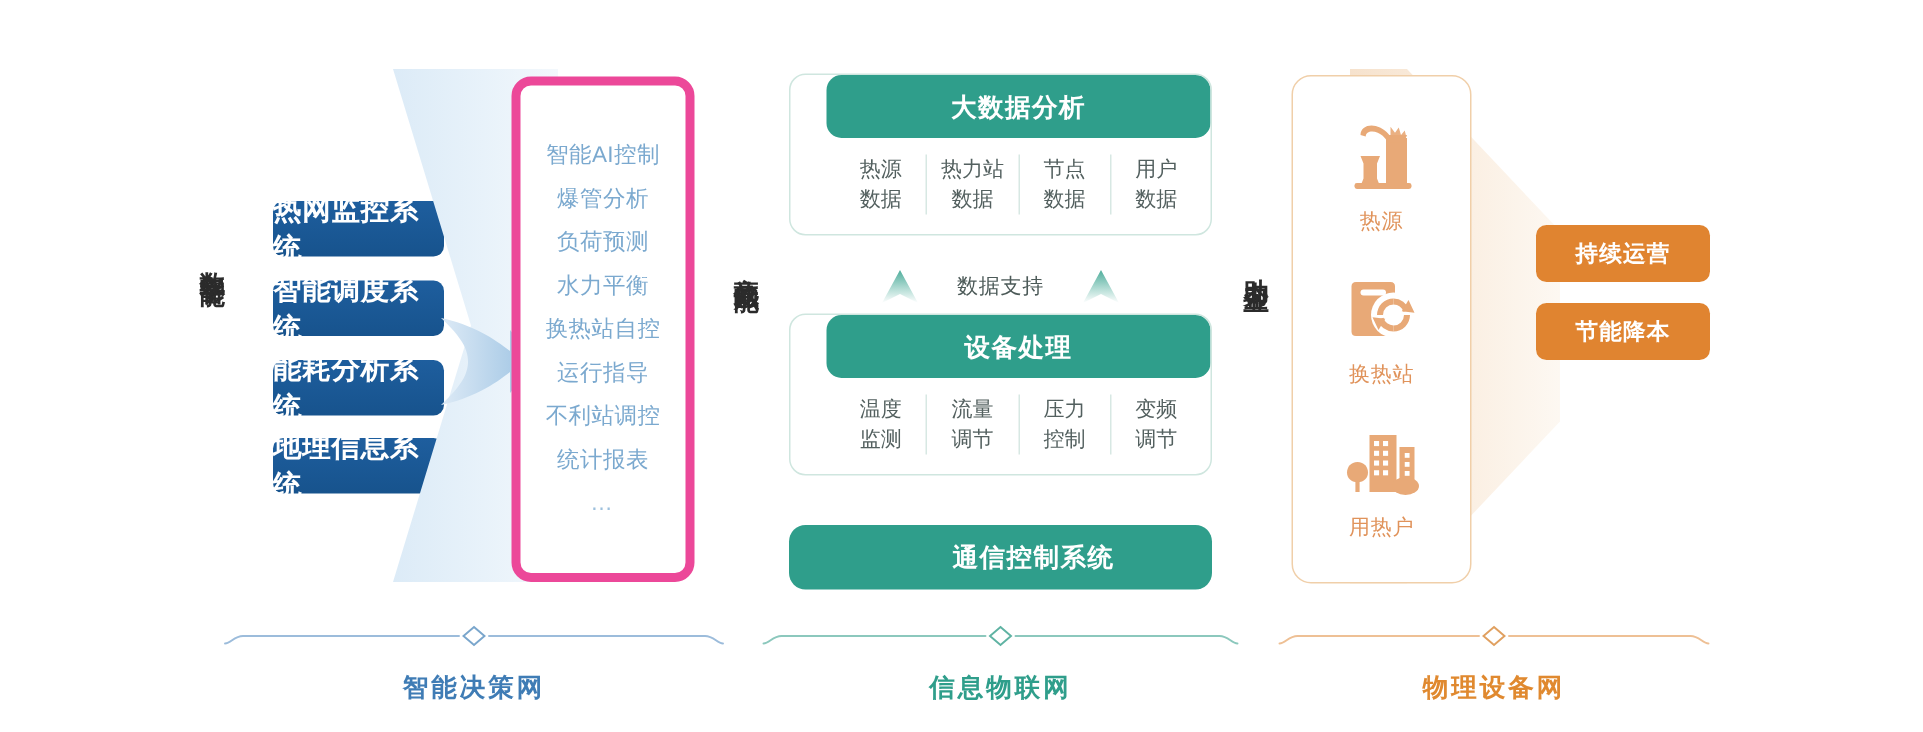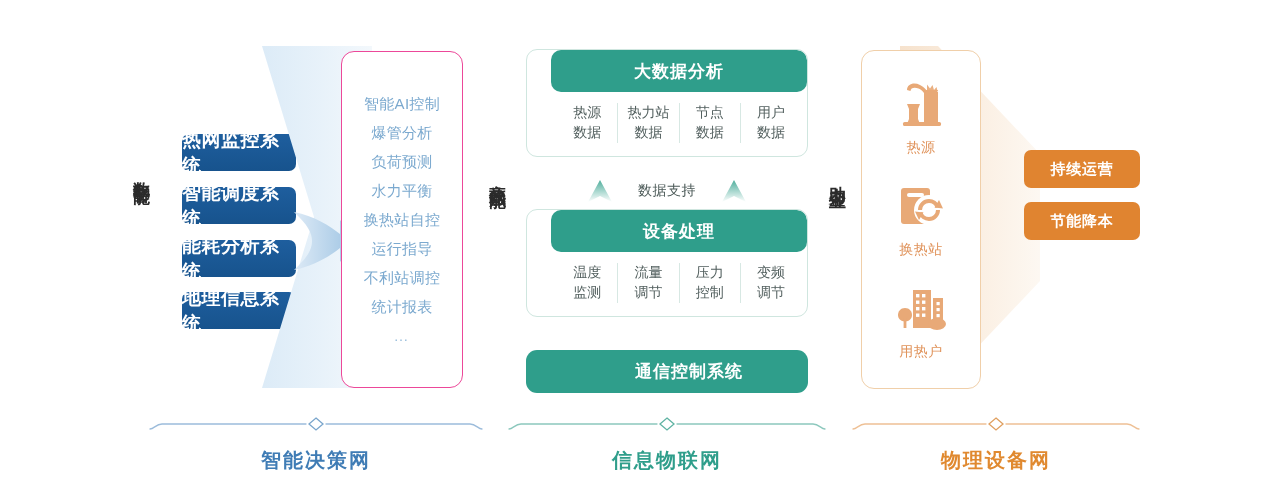--- a/index.html
+++ b/index.html
@@ -74,21 +74,21 @@
     height: 76px;
   }
 
   
   #capability-card {
     position: absolute;
     left: 341px;
     top: 51px;
     width: 122px;
     height: 337px;
-    border: 1px solid #ec4899;
+    border: 6px solid #ec4899;
     border-radius: 13px;
     background: #ffffff;
     box-sizing: border-box;
     display: flex;
     flex-direction: column;
     align-items: center;
     justify-content: center;
     padding: 6px 0;
   }
   .cap-item {
@@ -246,21 +246,21 @@
   .orange-btn.o2 { top: 254px; }
 
   
   .section-foot {
     position: absolute;
     top: 415px;
   }
   .section-rule { display: block; }
   .section-title {
     text-align: center;
-    font-size: 20px;
+    font-size: 17px;
     font-weight: bold;
     letter-spacing: 2px;
     margin-top: 14px;
     white-space: nowrap;
   }
   #foot-0 { left: 148px; width: 336px; }
   #foot-0 .section-title { color: #3f7cb5; }
   #foot-1 { left: 507px; width: 320px; }
   #foot-1 .section-title { color: #2f9e8b; }
   #foot-2 { left: 851px; width: 290px; }

